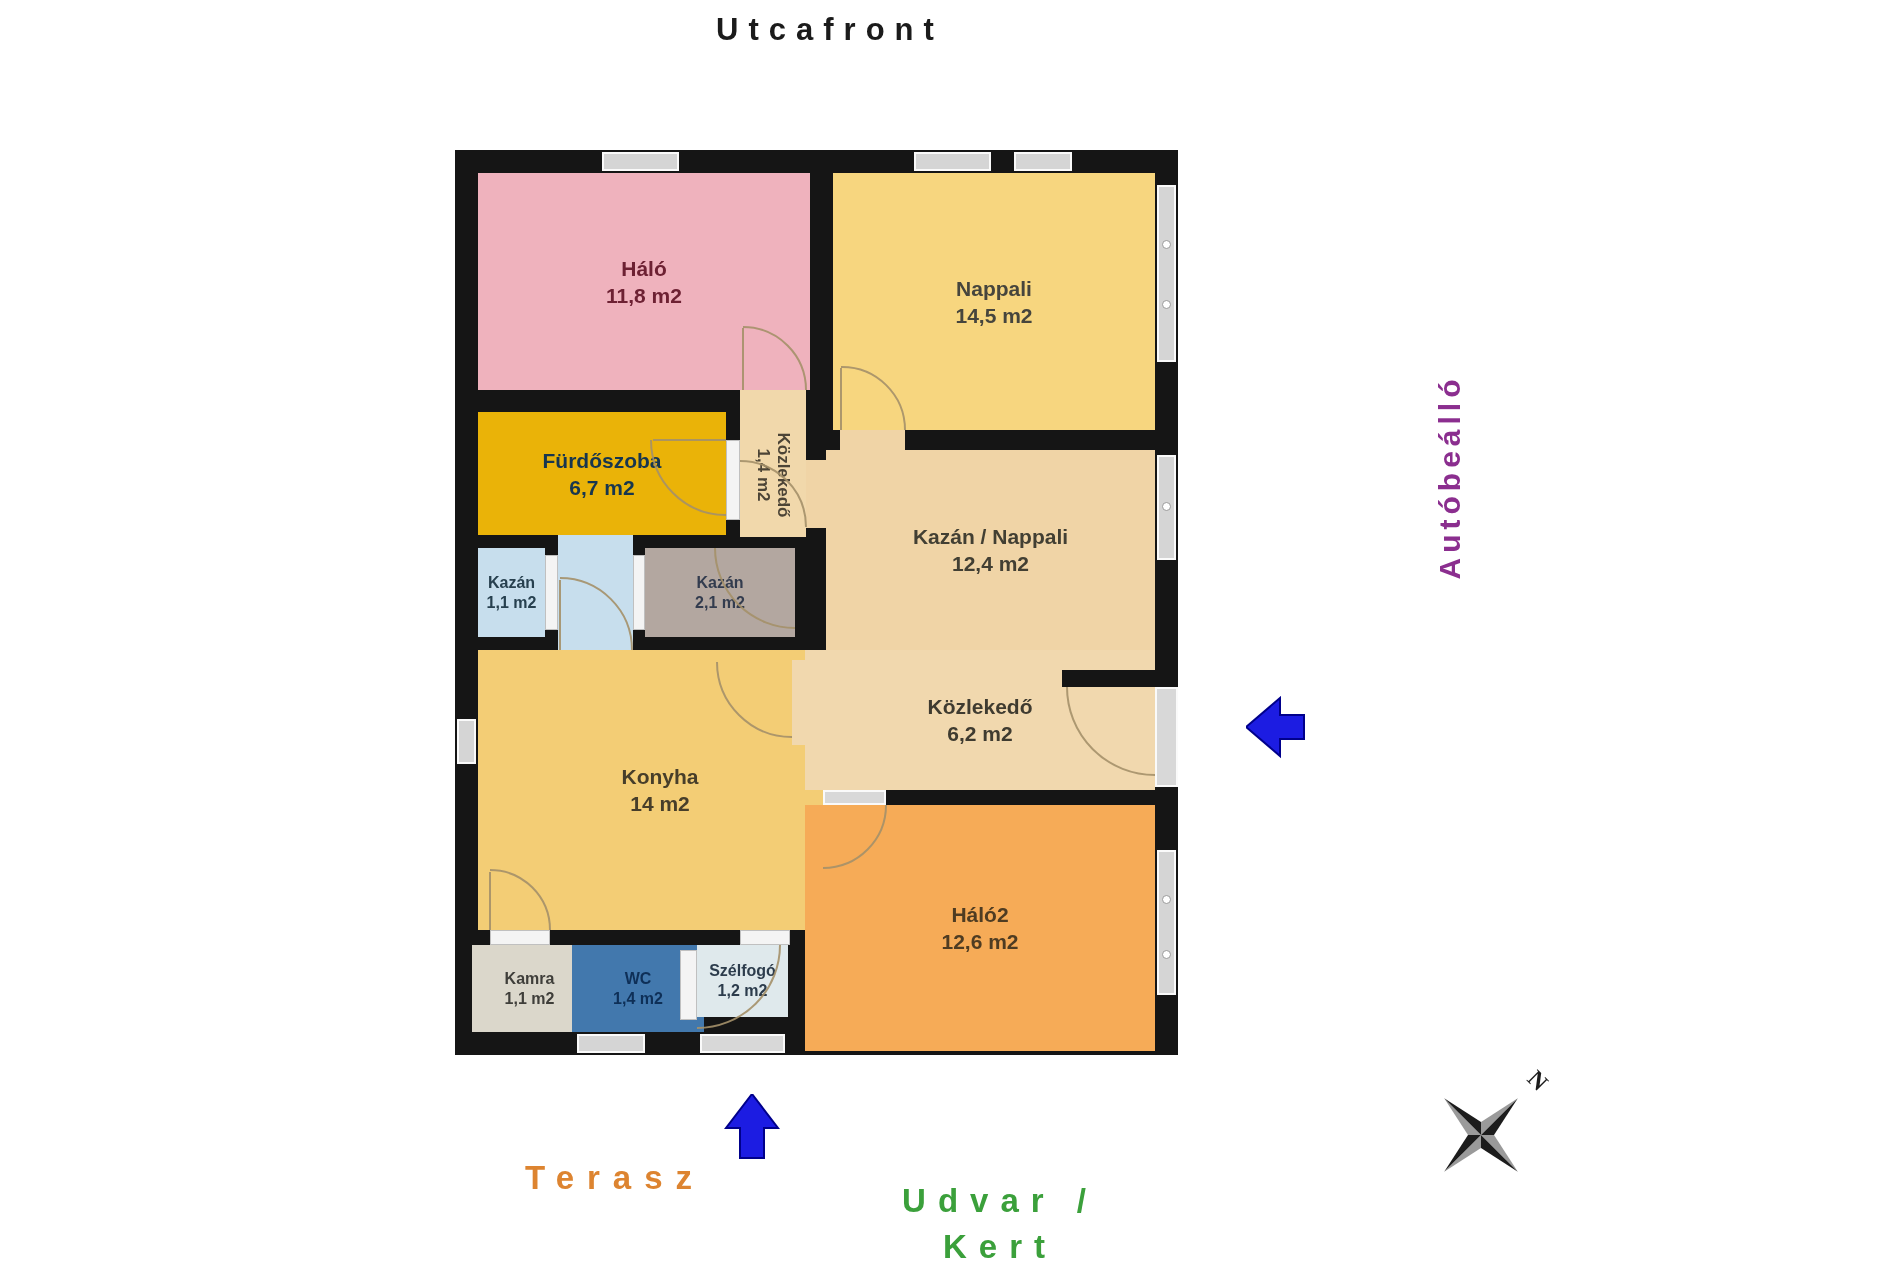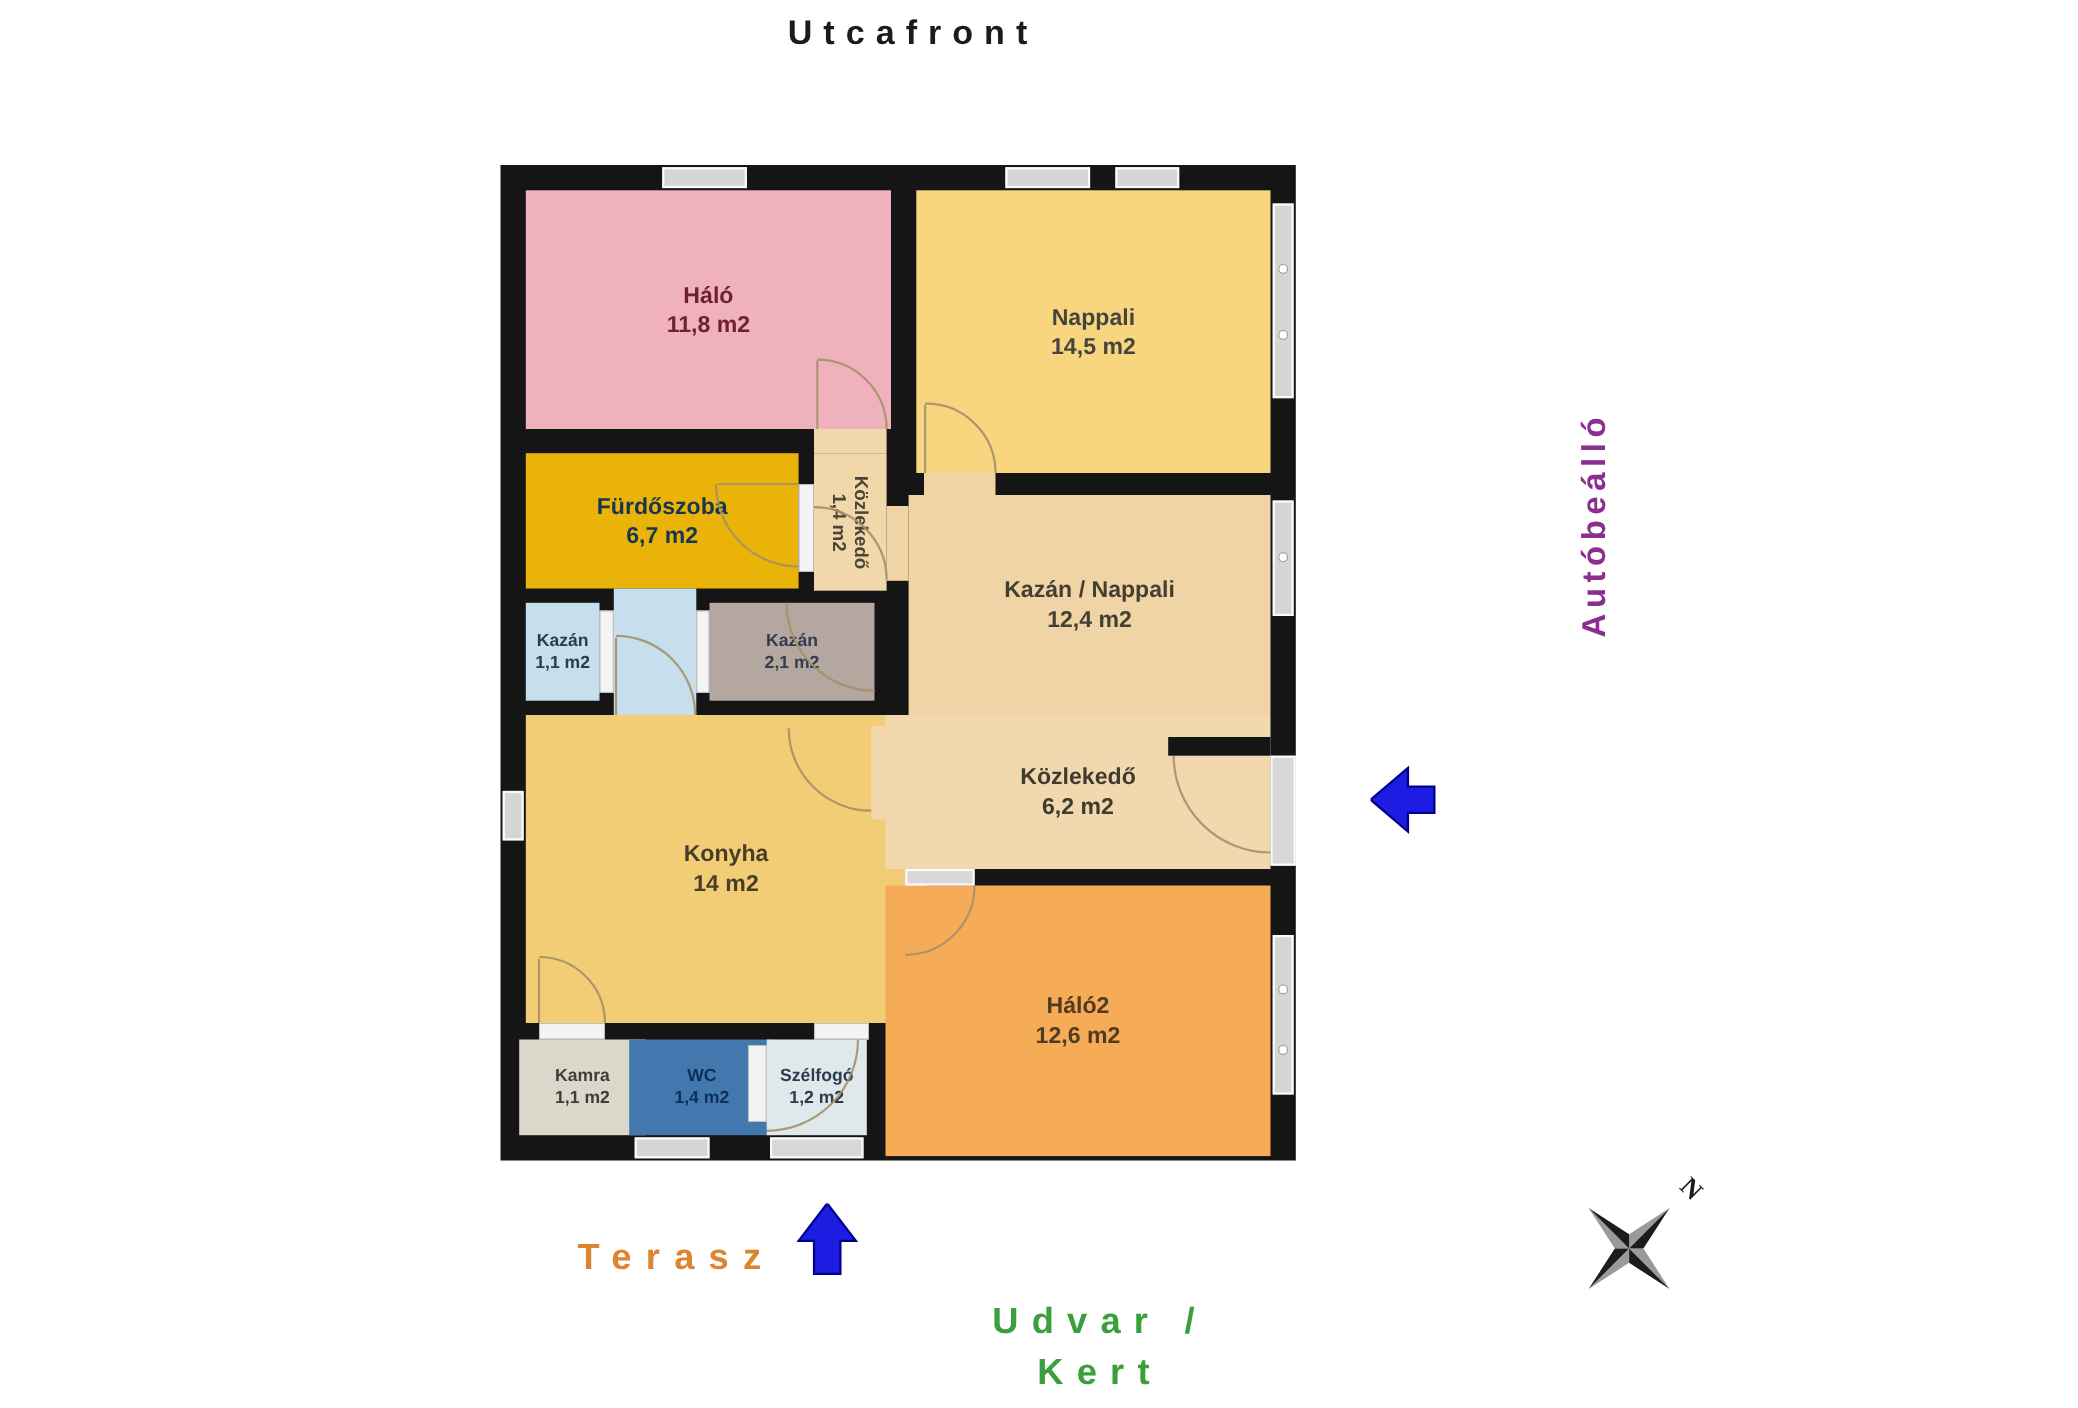--- a/index.html
+++ b/index.html
@@ -5,21 +5,21 @@
   html,body{margin:0;padding:0;background:#fff;}
   .canvas{position:relative;width:1889px;height:1280px;background:#ffffff;overflow:hidden;
           font-family:"Liberation Sans",sans-serif;}
 
   
   .label-street{position:absolute;left:630px;top:12px;width:400px;text-align:center;
     font-size:31px;font-weight:bold;letter-spacing:10px;color:#1b1b1b;}
   .label-carport{position:absolute;left:1290px;top:460px;width:320px;text-align:center;
     font-size:30px;font-weight:bold;letter-spacing:5px;color:#8b2e8f;
     transform:rotate(-90deg);transform-origin:center;}
-  .label-terrace{position:absolute;left:495px;top:1124px;width:240px;text-align:center;
+  .label-terrace{position:absolute;left:495px;top:1159px;width:240px;text-align:center;
     font-size:33px;font-weight:bold;letter-spacing:13px;color:#dd8430;}
   .label-yard{position:absolute;left:845px;top:1178px;width:310px;text-align:center;
     font-size:33px;font-weight:bold;letter-spacing:12px;color:#3ba03b;line-height:46px;}
   .label-yard div{display:block;}
 
   
   .plan{position:absolute;left:455px;top:150px;width:723px;height:905px;background:#151515;}
   .room{position:absolute;display:flex;flex-direction:column;align-items:center;justify-content:center;
         text-align:center;}
   .room .rn,.room .ra{display:block;font-weight:bold;font-size:21px;line-height:27px;}
@@ -118,21 +118,21 @@
     <div class="room small" style="left: 17px; top: 795px; width: 115px; height: 87px; background: rgb(219, 215, 203);">
       <span class="rn c-kamra">Kamra</span>
       <span class="ra c-kamra">1,1 m2</span>
     </div>
 
     <div class="room small" style="left: 117px; top: 795px; width: 132px; height: 87px; background: rgb(66, 120, 173);">
       <span class="rn c-wc">WC</span>
       <span class="ra c-wc">1,4 m2</span>
     </div>
 
-    <div class="room small" style="left: 242px; top: 795px; width: 91px; height: 87px; background: rgb(223, 233, 236);">
+    <div class="room small" style="left: 242px; top: 795px; width: 91px; height: 72px; background: rgb(223, 233, 236);">
       <span class="rn c-szel">Szélfogó</span>
       <span class="ra c-szel">1,2 m2</span>
     </div>
 
     <div class="wall" style="left:607px;top:520px;width:93px;height:17px;"></div>
 
     <div class="pass" style="left: 285px; top: 240px; width: 66px; height: 22px; background: rgb(241, 216, 171);"></div>
     <div class="pass" style="left: 385px; top: 280px; width: 65px; height: 20px; background: rgb(240, 212, 166);"></div>
     <div class="pass" style="left: 351px; top: 310px; width: 20px; height: 68px; background: rgb(240, 212, 166);"></div>
     <div class="pass" style="left: 337px; top: 510px; width: 13px; height: 85px; background: rgb(241, 216, 174);"></div>

